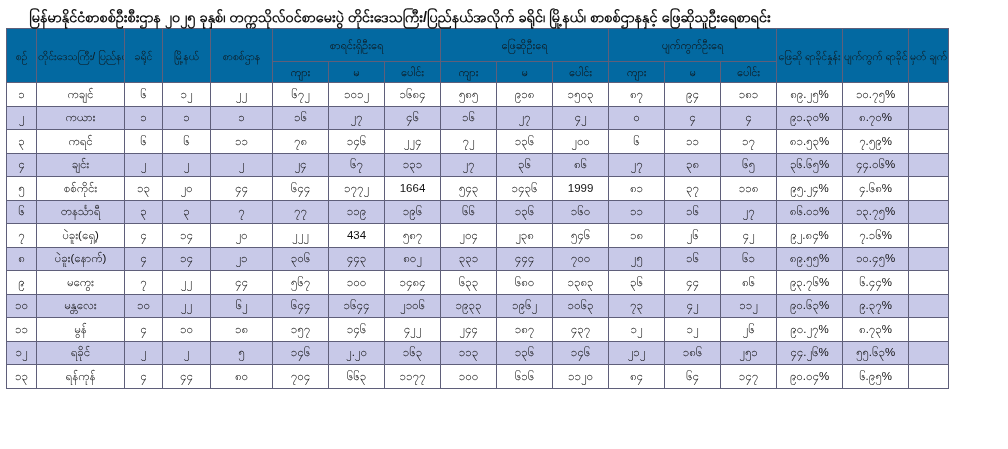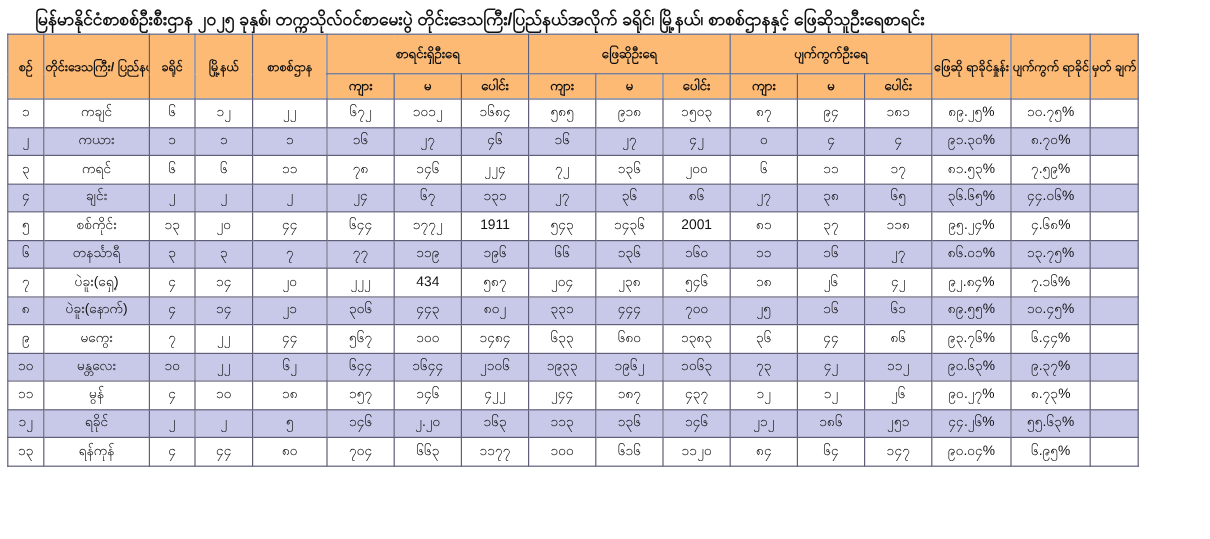--- a/index.html
+++ b/index.html
@@ -47,23 +47,23 @@
   th, td {
     border: 1px solid #5f5f7a;
     text-align: center;
     vertical-align: middle;
     padding: 1px 1px;
     line-height: 1.15;
     overflow: hidden;
     white-space: nowrap;
   }
   thead th {
-    font-weight: bold;
+    font-weight: normal;
     font-size: 11px;
-    background: #fdba74;
+    background: #0369a1;
     height: 18px;
   }
   thead tr.h1 th {
     height: 30px;
   }
   thead th.tall {
     font-size: 10.5px;
   }
   tbody td {
     height: 20.5px;
@@ -218,24 +218,24 @@
           <td></td>
         </tr>
         <tr>
           <td>၅</td>
           <td class="name">စစ်ကိုင်း</td>
           <td>၁၃</td>
           <td>၂၀</td>
           <td>၄၄</td>
           <td>၆၄၄</td>
           <td>၁၇၇၂</td>
-          <td>1911</td>
+          <td>1664</td>
           <td>၅၄၃</td>
           <td>၁၄၃၆</td>
-          <td>2001</td>
+          <td>1999</td>
           <td>၈၁</td>
           <td>၃၇</td>
           <td>၁၁၈</td>
           <td>၉၅.၂၄%</td>
           <td>၄.၆၈%</td>
           <td></td>
         </tr>
         <tr>
           <td>၆</td>
           <td class="name">တနင်္သာရီ</td>

